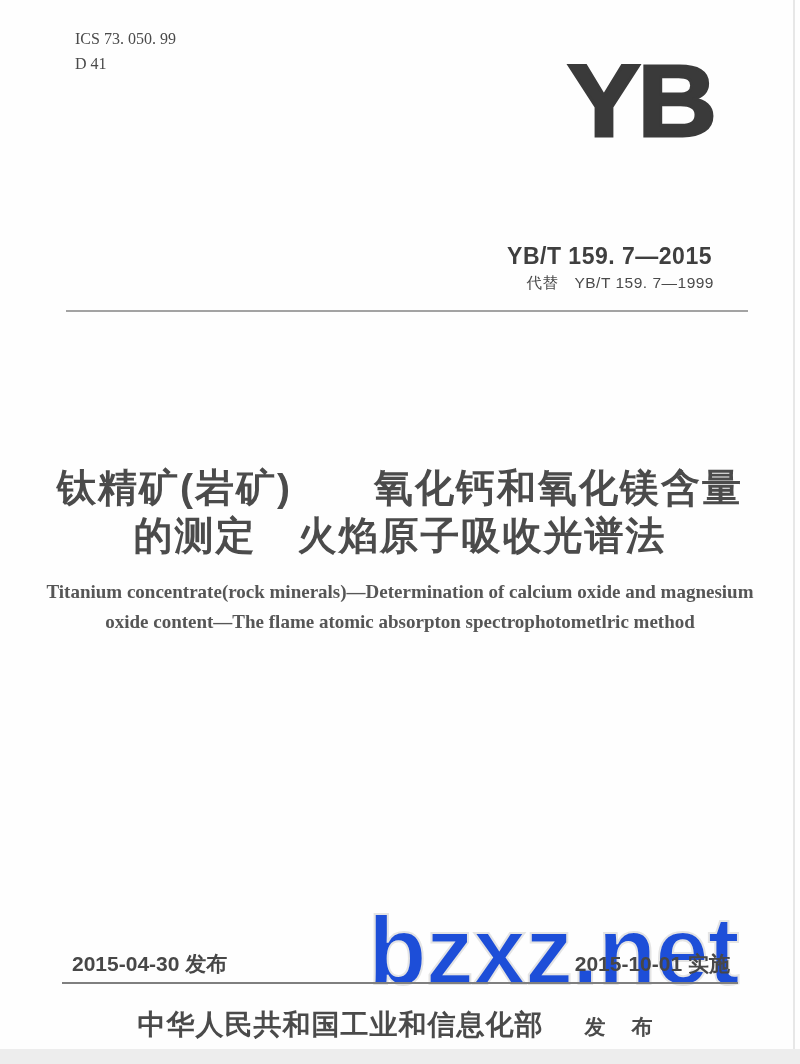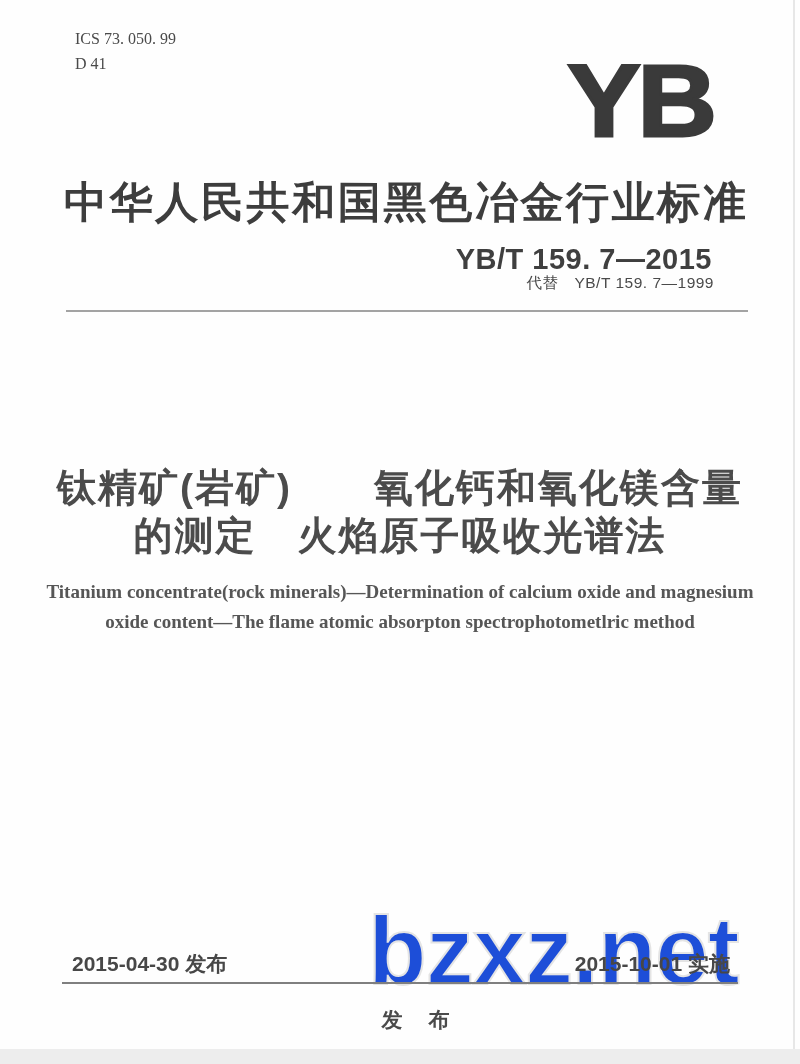--- a/index.html
+++ b/index.html
@@ -27,21 +27,21 @@
     -webkit-text-stroke:3px #3a3a3a;
     transform:scaleY(0.92); transform-origin:top right;
   }
   .masthead-title {
     position:absolute; left:64px; top:174px; width:682px;
     font-size:43px; font-weight:bold; color:#3d3d3d;
     text-align:justify; text-align-last:justify; white-space:nowrap;
   }
   .std-no {
     position:absolute; right:88px; top:243px;
-    font-size:29px; font-weight:bold; color:#3f3f3f; letter-spacing:0.5px;
+    font-size:23px; font-weight:bold; color:#3f3f3f; letter-spacing:0.5px;
   }
   .replaces {
     position:absolute; right:86px; top:273px;
     font-size:15.5px; color:#4a4a4a; letter-spacing:0.5px;text-align:right;
   }
   .rule-top {
     position:absolute; left:66px; top:310px; width:682px; height:2px;
     background:#a3a3a3;
   }
   .cn-title { position:absolute; left:0; right:0; text-align:center;
@@ -92,37 +92,37 @@
   <div class="edge-right"></div>
   <div class="edge-bottom"></div>
 
   <div class="ics-block">
     <div>ICS 73. 050. 99</div>
     <div>D 41</div>
   </div>
 
   <div class="logo">YB</div>
 
-  <div class="masthead-title">中华人民共和国黑色冶金行业标准</div>
 
   <div class="std-no">YB/T 159. 7—2015</div>
   <div class="replaces">代替　YB/T 159. 7—1999</div>
 
   <div class="rule-top"></div>
 
   <div class="cn-title l1">钛精矿(岩矿)　　氧化钙和氧化镁含量</div>
   <div class="cn-title l2">的测定　火焰原子吸收光谱法</div>
 
   <div class="en-title l2">oxide content—The flame atomic absorpton spectrophotometlric method</div>
   <div class="en-title l1">Titanium concentrate(rock minerals)—Determination of calcium oxide and magnesium</div>
 
   <div class="watermark">bzxz.net</div>
 
   <div class="date-issued">2015-04-30 发布</div>
   <div class="date-impl">2015-10-01 实施</div>
 
   <div class="rule-bottom"></div>
 
   <div class="footer-row">
+    <span class="footer-issuer">中华人民共和国工业和信息化部</span>
     <span class="footer-publish">发 布</span>
   </div>
 
 </div>
 
 </body></html>

